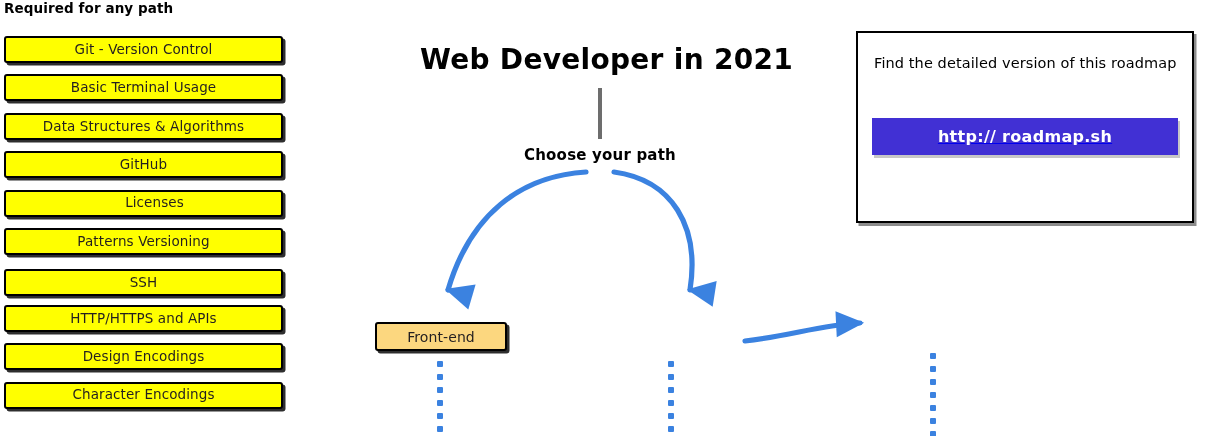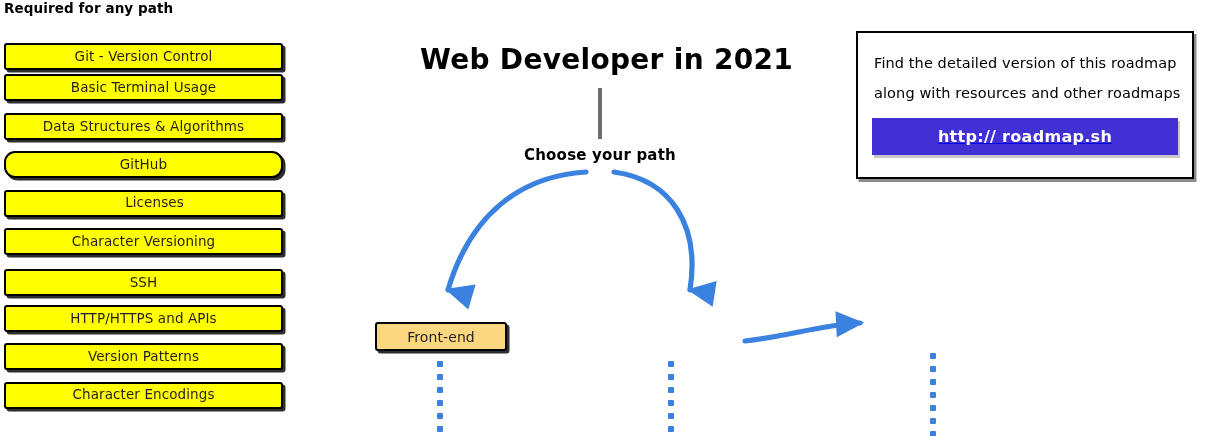--- a/index.html
+++ b/index.html
@@ -152,21 +152,21 @@
   #dots-frontend { left: 437px; top: 361px; }
   #dots-backend  { left: 668px; top: 361px; }
   #dots-devops   { left: 930px; top: 353px; }
 
   
   #info-box {
     position: absolute;
     left: 856px;
     top: 31px;
     width: 338px;
-    height: 148px;
+    height: 192px;
     background: #ffffff;
     border: 2.5px solid #000000;
     box-sizing: border-box;
     box-shadow: 2.5px 3px 0 0 rgba(0,0,0,0.45);
     padding-left: 11px;
   }
   #info-line-1, #info-line-2 {
     position: absolute;
     left: 16px;
     font-size: 14.5px;
@@ -197,46 +197,46 @@
   }
 </style>
 </head>
 <body>
 
 <div class="canvas">
 
   <section id="required-section">
     <div id="required-heading">Required for any path</div>
     <div class="req-list" id="req-list">
-        <div class="req-item" style="top: 36px; margin-top: 7px;">
+        <div class="req-item" style="top: 36px;">
           <span>Git - Version Control</span>
         </div>
         <div class="req-item" style="top: 74.4px;">
           <span>Basic Terminal Usage</span>
         </div>
         <div class="req-item" style="top: 112.8px;">
           <span>Data Structures &amp; Algorithms</span>
         </div>
-        <div class="req-item" style="top: 151.2px; border-radius: 11px;">
+        <div class="req-item" style="top: 151.2px;">
           <span>GitHub</span>
         </div>
         <div class="req-item" style="top: 189.6px; padding-left: 22px;">
           <span>Licenses</span>
         </div>
         <div class="req-item" style="top: 228px;">
-          <span>Character Versioning</span>
+          <span>Patterns Versioning</span>
         </div>
         <div class="req-item" style="top: 269px;">
           <span>SSH</span>
         </div>
         <div class="req-item" style="top: 304.8px;">
           <span>HTTP/HTTPS and APIs</span>
         </div>
         <div class="req-item" style="top: 343.2px;">
-          <span>Version Patterns</span>
+          <span>Design Encodings</span>
         </div>
         <div class="req-item" style="top: 381.6px;">
           <span>Character Encodings</span>
         </div>
       </div>
   </section>
 
   <h1 id="roadmap-title">Web Developer in 2021</h1>
 
   <div id="title-stem"></div>
@@ -285,20 +285,19 @@
       <i></i>
       <i></i>
       <i></i>
       <i></i>
       <i></i>
       <i></i>
     </div>
 
   <aside id="info-box">
     <div id="info-line-1">Find the detailed version of this roadmap</div>
-    <div id="info-line-2">along with resources and other roadmaps</div>
   </aside>
 
   <a id="roadmap-link-button" href="#">
     <span>http:// roadmap.sh</span>
   </a>
 
 </div>
 
 </body></html>

